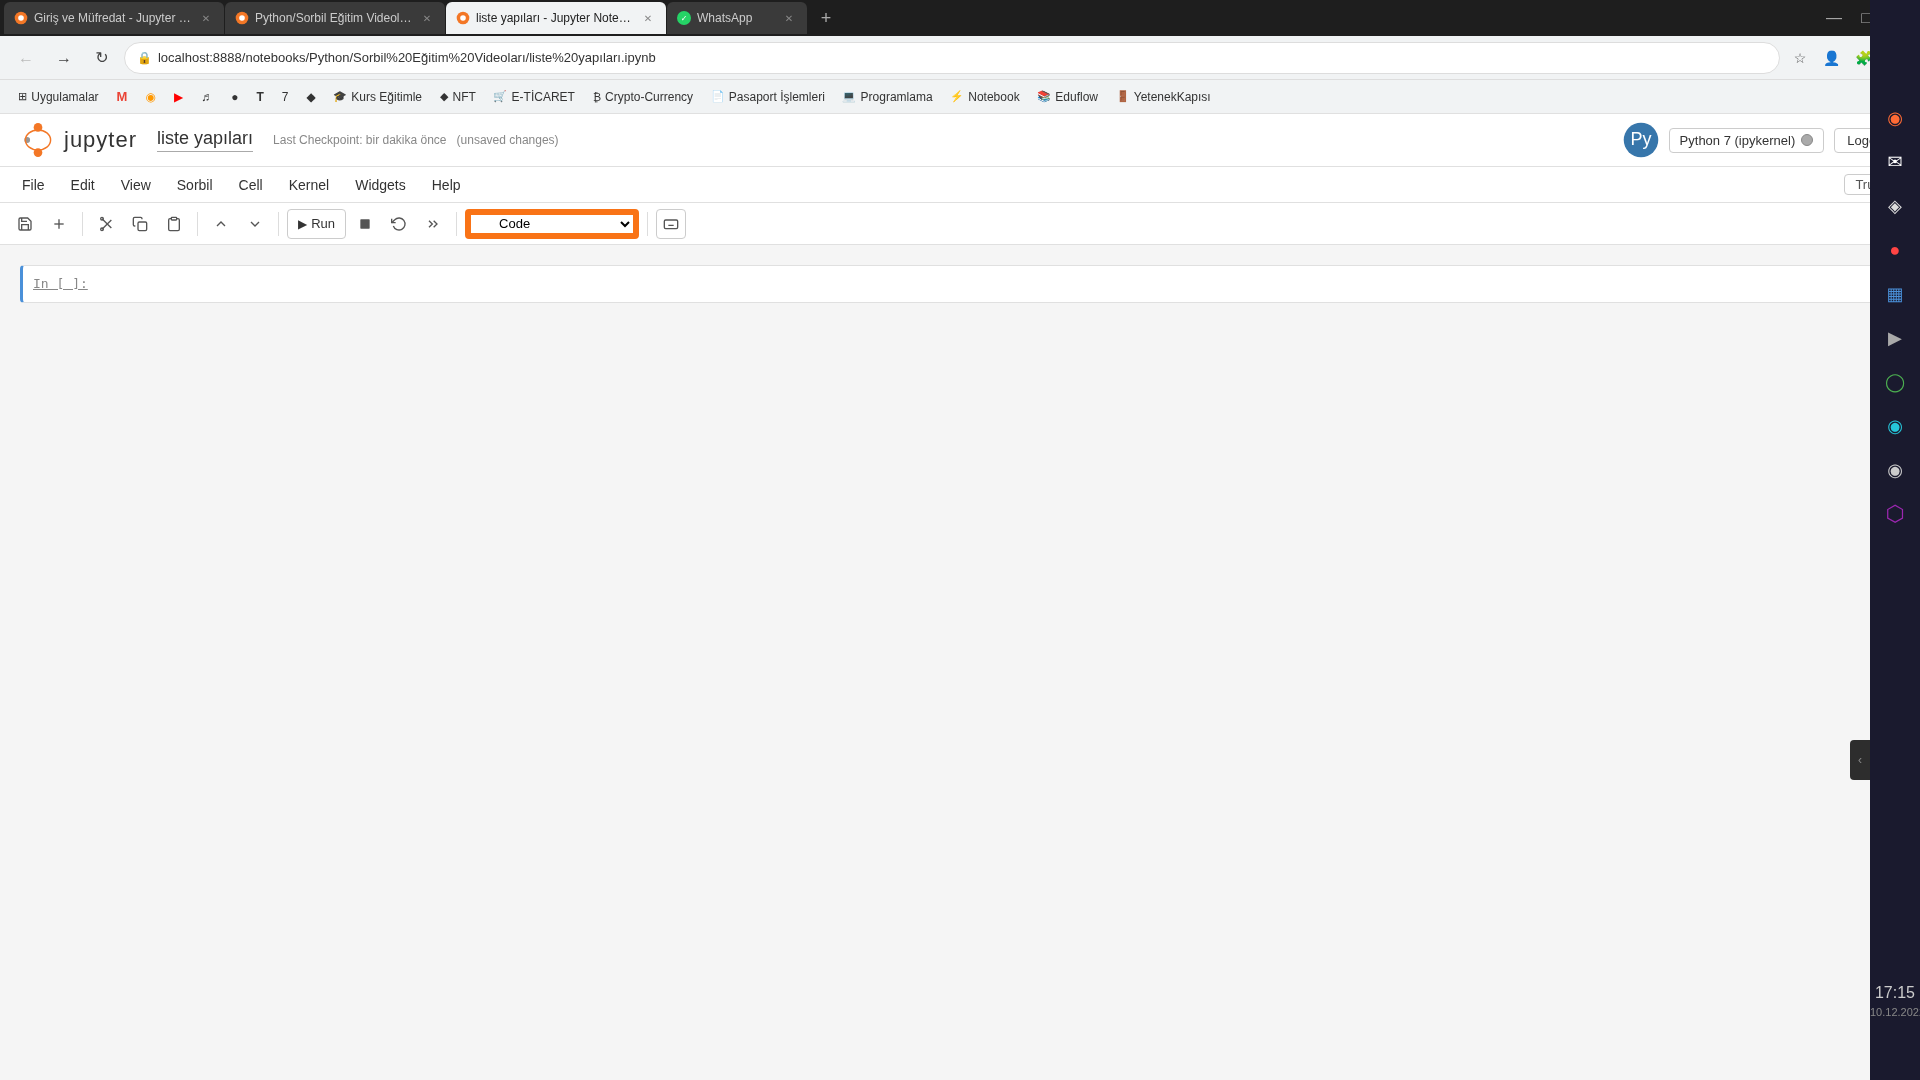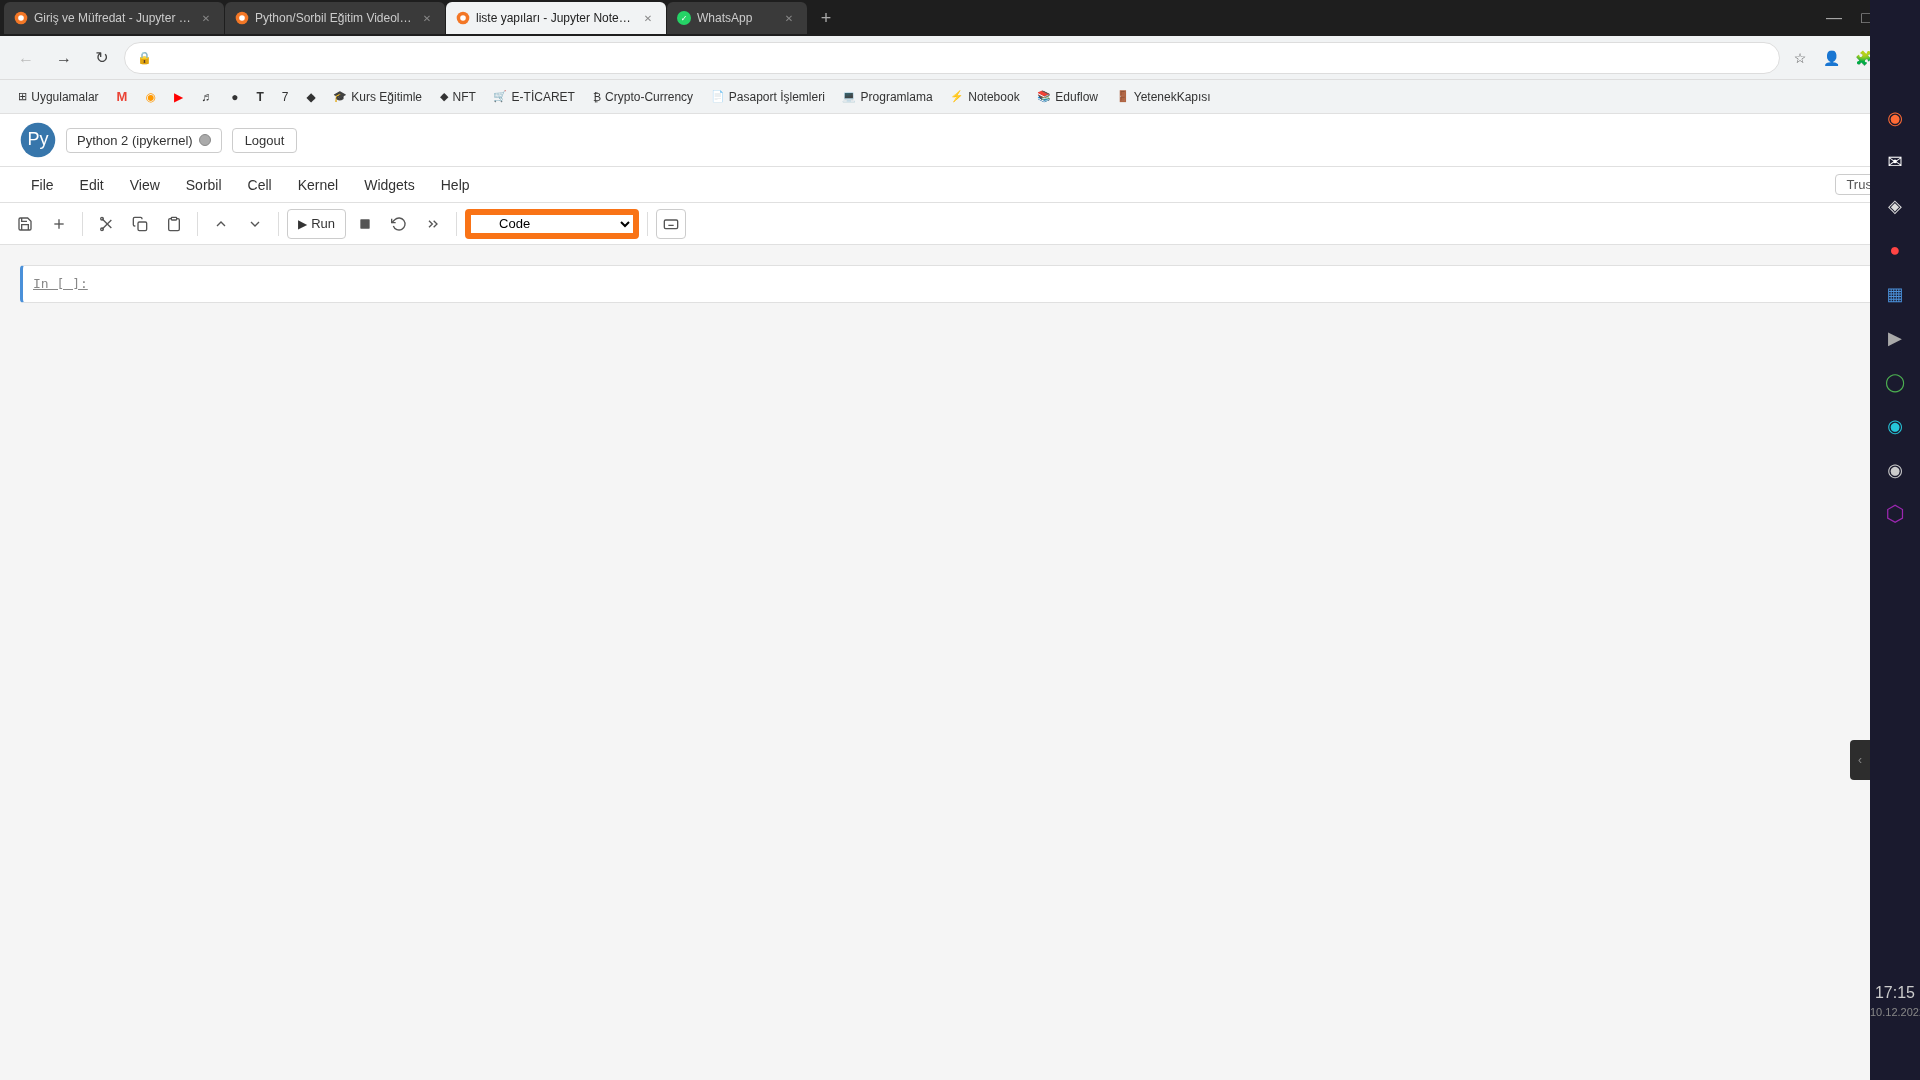--- a/index.html
+++ b/index.html
@@ -53,21 +53,21 @@
     .jupyter-logo-icon { width: 36px; height: 36px; }
     .jupyter-name { font-size: 22px; font-weight: 300; color: #333; margin-right: 8px; }
     .jupyter-notebook-name { font-size: 18px; color: #333; font-weight: normal; }
     .jupyter-checkpoint { font-size: 12px; color: #888; margin-left: 8px; }
     .jupyter-header-right { display: flex; align-items: center; gap: 10px; }
     .logout-btn { padding: 4px 12px; border: 1px solid #ccc; border-radius: 4px; background: white; cursor: pointer; font-size: 13px; color: #333; }
     .kernel-indicator { display: flex; align-items: center; gap: 6px; font-size: 13px; color: #333; padding: 4px 10px; border: 1px solid #ccc; border-radius: 4px; background: white; }
     .kernel-circle { width: 12px; height: 12px; border-radius: 50%; background: #aaa; border: 1px solid #888; }
 
     
-    .jupyter-menu { background: white; border-bottom: 1px solid #e0e0e0; display: flex; align-items: center; padding: 0 19px; height: 36px; gap: 2px; }
+    .jupyter-menu { background: white; border-bottom: 1px solid #e0e0e0; display: flex; align-items: center; padding: 0 10px; height: 36px; gap: 2px; }
     .menu-item { padding: 4px 12px; font-size: 14px; color: #333; cursor: pointer; border-radius: 4px; }
     .trusted-badge { margin-left: auto; padding: 2px 10px; border: 1px solid #ccc; border-radius: 4px; font-size: 13px; color: #555; background: white; }
 
     
     .jupyter-toolbar { background: white; border-bottom: 1px solid #e0e0e0; display: flex; align-items: center; padding: 4px 10px; gap: 4px; height: 42px; }
     .toolbar-btn { width: 30px; height: 30px; display: flex; align-items: center; justify-content: center; border: 1px solid transparent; border-radius: 4px; cursor: pointer; color: #555; font-size: 14px; }
     .toolbar-separator { width: 1px; height: 24px; background: #ddd; margin: 0 4px; }
     .run-btn { display: flex; align-items: center; gap: 4px; padding: 4px 10px; border: 1px solid #ccc; border-radius: 4px; cursor: pointer; font-size: 13px; color: #333; background: white; height: 30px; }
     .cell-type-dropdown { background: white; border: 6px solid #f97316; border-radius: 4px; height: 30px; padding: 0 24px; font-size: 13px; cursor: pointer; }
     .keyboard-btn { width: 30px; height: 30px; display: flex; align-items: center; justify-content: center; border: 1px solid #ccc; border-radius: 4px; cursor: pointer; font-size: 14px; color: #555; }
@@ -132,20 +132,21 @@
       <div class="window-btn close">✕</div>
     </div>
   </div>
 
   <div class="nav-bar">
     <div class="nav-btn disabled">←</div>
     <div class="nav-btn">→</div>
     <div class="nav-btn">↻</div>
     <div class="address-bar">
       <span class="address-bar-lock">🔒</span>
+      <span class="address-text">localhost:8888/notebooks/Python/Sorbil%20Eğitim%20Videoları/liste%20yapıları.ipynb</span>
     </div>
     <div class="nav-right-icons">
       <div class="nav-icon">☆</div>
       <div class="nav-icon">👤</div>
       <div class="nav-icon">🧩</div>
       <div class="nav-icon">⋮</div>
     </div>
   </div>
 
   <div class="bookmarks-bar">
@@ -214,28 +215,46 @@
       <span>YetenekKapısı</span>
     </div>
   </div>
 
   <div style="display:flex; width:1920px; height:calc(1080px - 114px);">
 
     <div style="flex:1; overflow:auto; background:#f5f5f5;">
       <div class="jupyter-container">
 
         <div class="jupyter-header">
+          <div class="jupyter-logo-area">
+            <div class="jupyter-logo">
+
+              <svg class="jupyter-logo-icon" viewBox="0 0 100 100">
+                <circle cx="50" cy="15" r="12" fill="#F37726"></circle>
+                <circle cx="50" cy="85" r="12" fill="#F37726"></circle>
+                <circle cx="20" cy="50" r="8" fill="#979797"></circle>
+                <ellipse cx="50" cy="50" rx="35" ry="28" fill="none" stroke="#F37726" stroke-width="4"></ellipse>
+              </svg>
+              <span class="jupyter-name" style="font-family:Arial; letter-spacing:1px;">jupyter</span>
+            </div>
+            <span class="jupyter-notebook-name" style="border-bottom:1px solid #aaa; padding-bottom:2px; cursor:pointer;">liste yapıları</span>
+            <span class="jupyter-checkpoint">
+              <span>Last Checkpoint: bir dakika önce</span>
+              &nbsp;
+              <span>(unsaved changes)</span>
+            </span>
+          </div>
           <div class="jupyter-header-right">
 
             <svg width="36" height="36" viewBox="0 0 100 100">
               <circle cx="50" cy="50" r="48" fill="#3776AB"></circle>
               <text x="50" y="65" text-anchor="middle" fill="white" font-size="50" font-family="Arial">Py</text>
             </svg>
             <div class="kernel-indicator">
-              <span>Python 2 (ipykernel)</span>
+              <span>Python 7 (ipykernel)</span>
               <div class="kernel-circle"></div>
             </div>
             <button class="logout-btn">Logout</button>
           </div>
         </div>
 
         <div class="jupyter-menu">
           <div class="menu-item">File</div>
           <div class="menu-item">Edit</div>
           <div class="menu-item">View</div>

